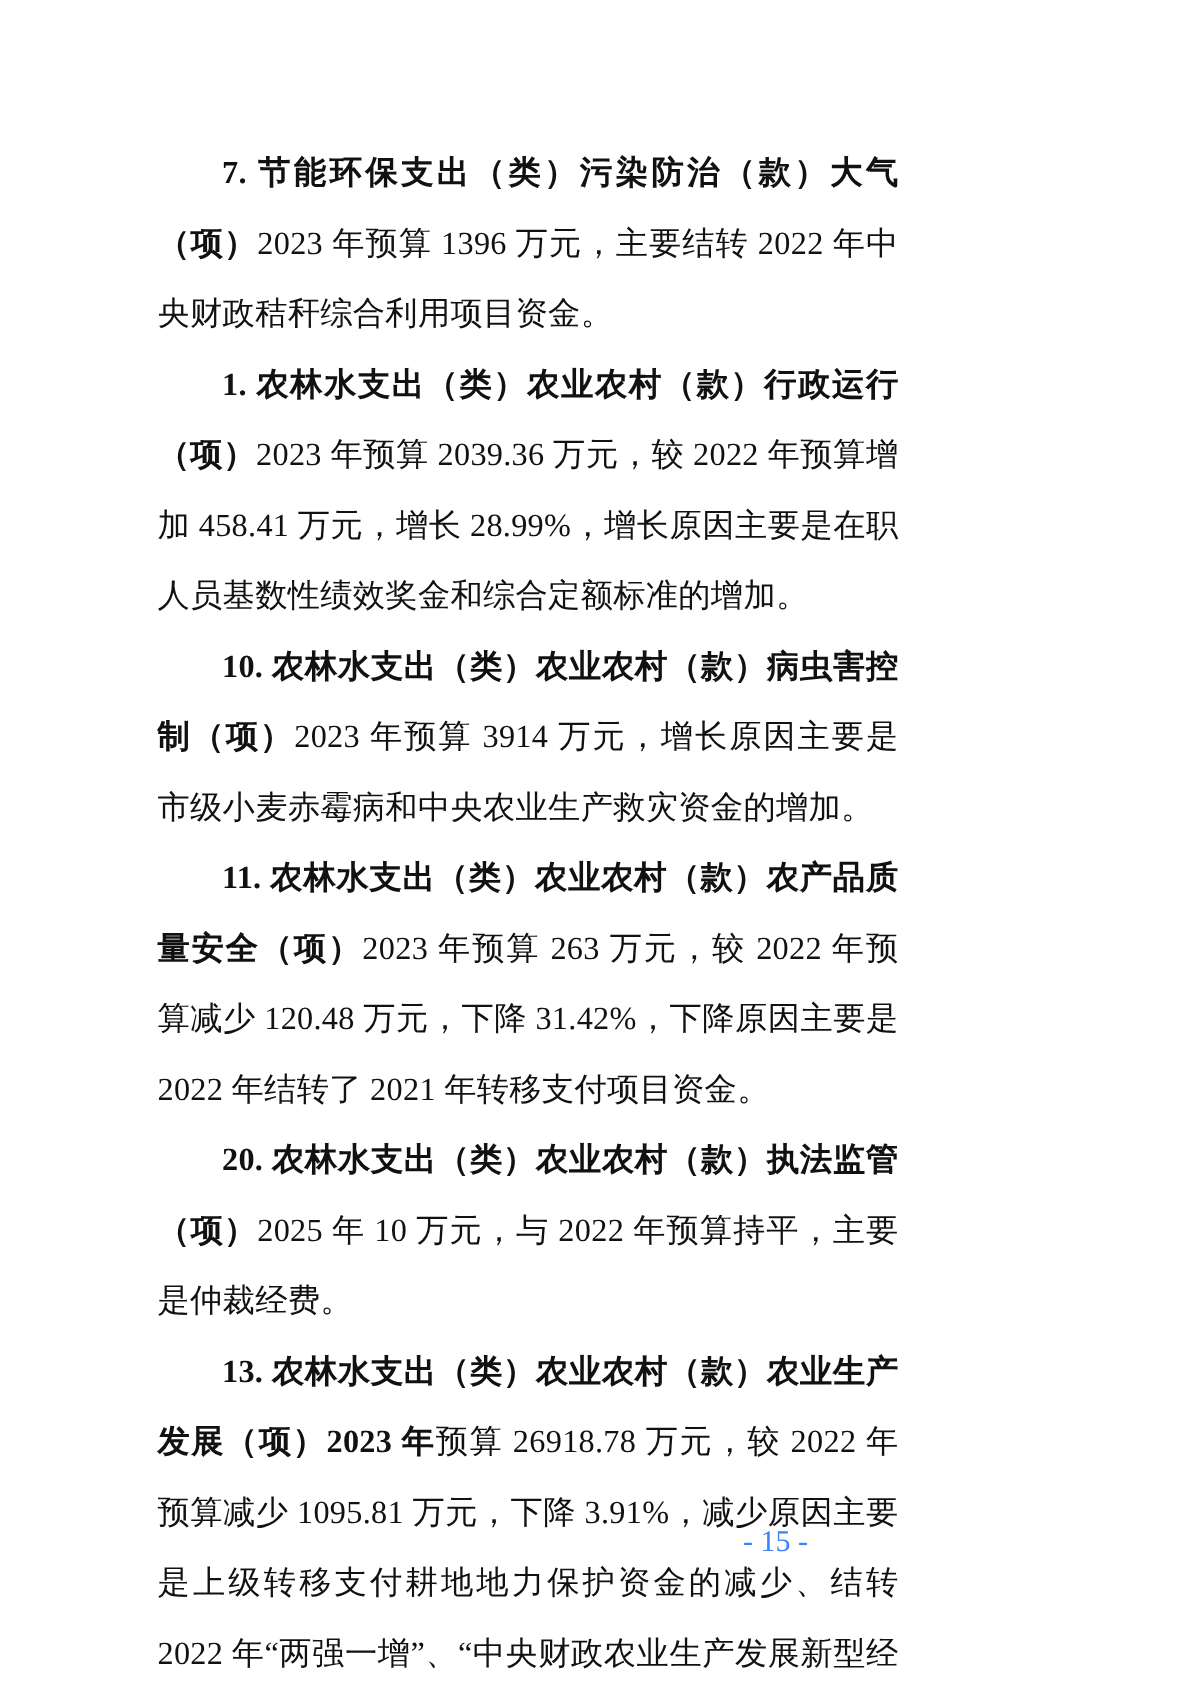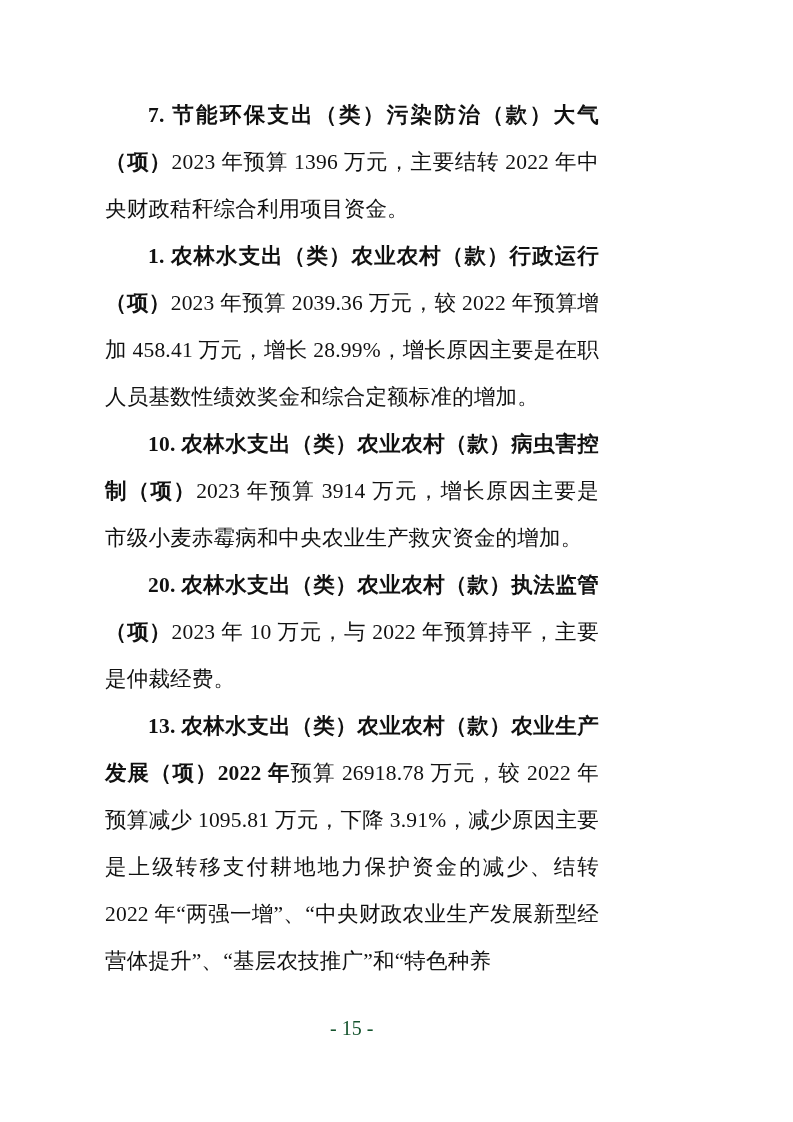--- a/index.html
+++ b/index.html
@@ -37,40 +37,42 @@
     white-space: normal;
   }
   .lead {
     font-weight: bold;
   }
   .page-number {
     position: absolute;
     left: 0;
     right: 0;
     bottom: 82px;
+    text-align: center;
     font-size: 20px;
     font-family: "Liberation Serif", "DejaVu Serif", serif;
-    color: #14532d;
+    color: #3b82f6;
     padding-left: 330px;
   }
 </style>
 </head>
 <body>
 
 <div class="page">
   <div class="body-text">
 
     <p class="para"><span class="lead">7. 节能环保支出（类）污染防治（款）大气（项）</span><span>2023 年预算 1396 万元，主要结转 2022 年中央财政秸秆综合利用项目资金。</span></p>
 
     <p class="para"><span class="lead">1. 农林水支出（类）农业农村（款）行政运行（项）</span><span>2023 年预算 2039.36 万元，较 2022 年预算增加 458.41 万元，增长 28.99%，增长原因主要是在职人员基数性绩效奖金和综合定额标准的增加。</span></p>
 
 
     <p class="para"><span class="lead">10. 农林水支出（类）农业农村（款）病虫害控制（项）</span><span>2023 年预算 3914 万元，增长原因主要是市级小麦赤霉病和中央农业生产救灾资金的增加。</span></p>
 
+    <p class="para"><span class="lead">11. 农林水支出（类）农业农村（款）农产品质量安全（项）</span><span>2023 年预算 263 万元，较 2022 年预算减少 120.48 万元，下降 31.42%，下降原因主要是 2022 年结转了 2021 年转移支付项目资金。</span></p>
 
-    <p class="para"><span class="lead">20. 农林水支出（类）农业农村（款）执法监管（项）</span><span>2023 年 10 万元，与 2022 年预算持平，主要是仲裁经费。</span></p>
+    <p class="para"><span class="lead">20. 农林水支出（类）农业农村（款）执法监管（项）</span><span>2025 年 10 万元，与 2022 年预算持平，主要是仲裁经费。</span></p>
 
-    <p class="para"><span class="lead">13. 农林水支出（类）农业农村（款）农业生产发展（项）2022 年</span><span>预算 26918.78 万元，较 2022 年预算减少 1095.81 万元，下降 3.91%，减少原因主要是上级转移支付耕地地力保护资金的减少、结转 2022 年“两强一增”、“中央财政农业生产发展新型经营体提升”、“基层农技推广”和“特色种养</span></p>
+    <p class="para"><span class="lead">13. 农林水支出（类）农业农村（款）农业生产发展（项）2023 年</span><span>预算 26918.78 万元，较 2022 年预算减少 1095.81 万元，下降 3.91%，减少原因主要是上级转移支付耕地地力保护资金的减少、结转 2022 年“两强一增”、“中央财政农业生产发展新型经营体提升”、“基层农技推广”和“特色种养</span></p>
 
   </div>
 
   <div class="page-number">- 15 -</div>
 </div>
 
 </body></html>

